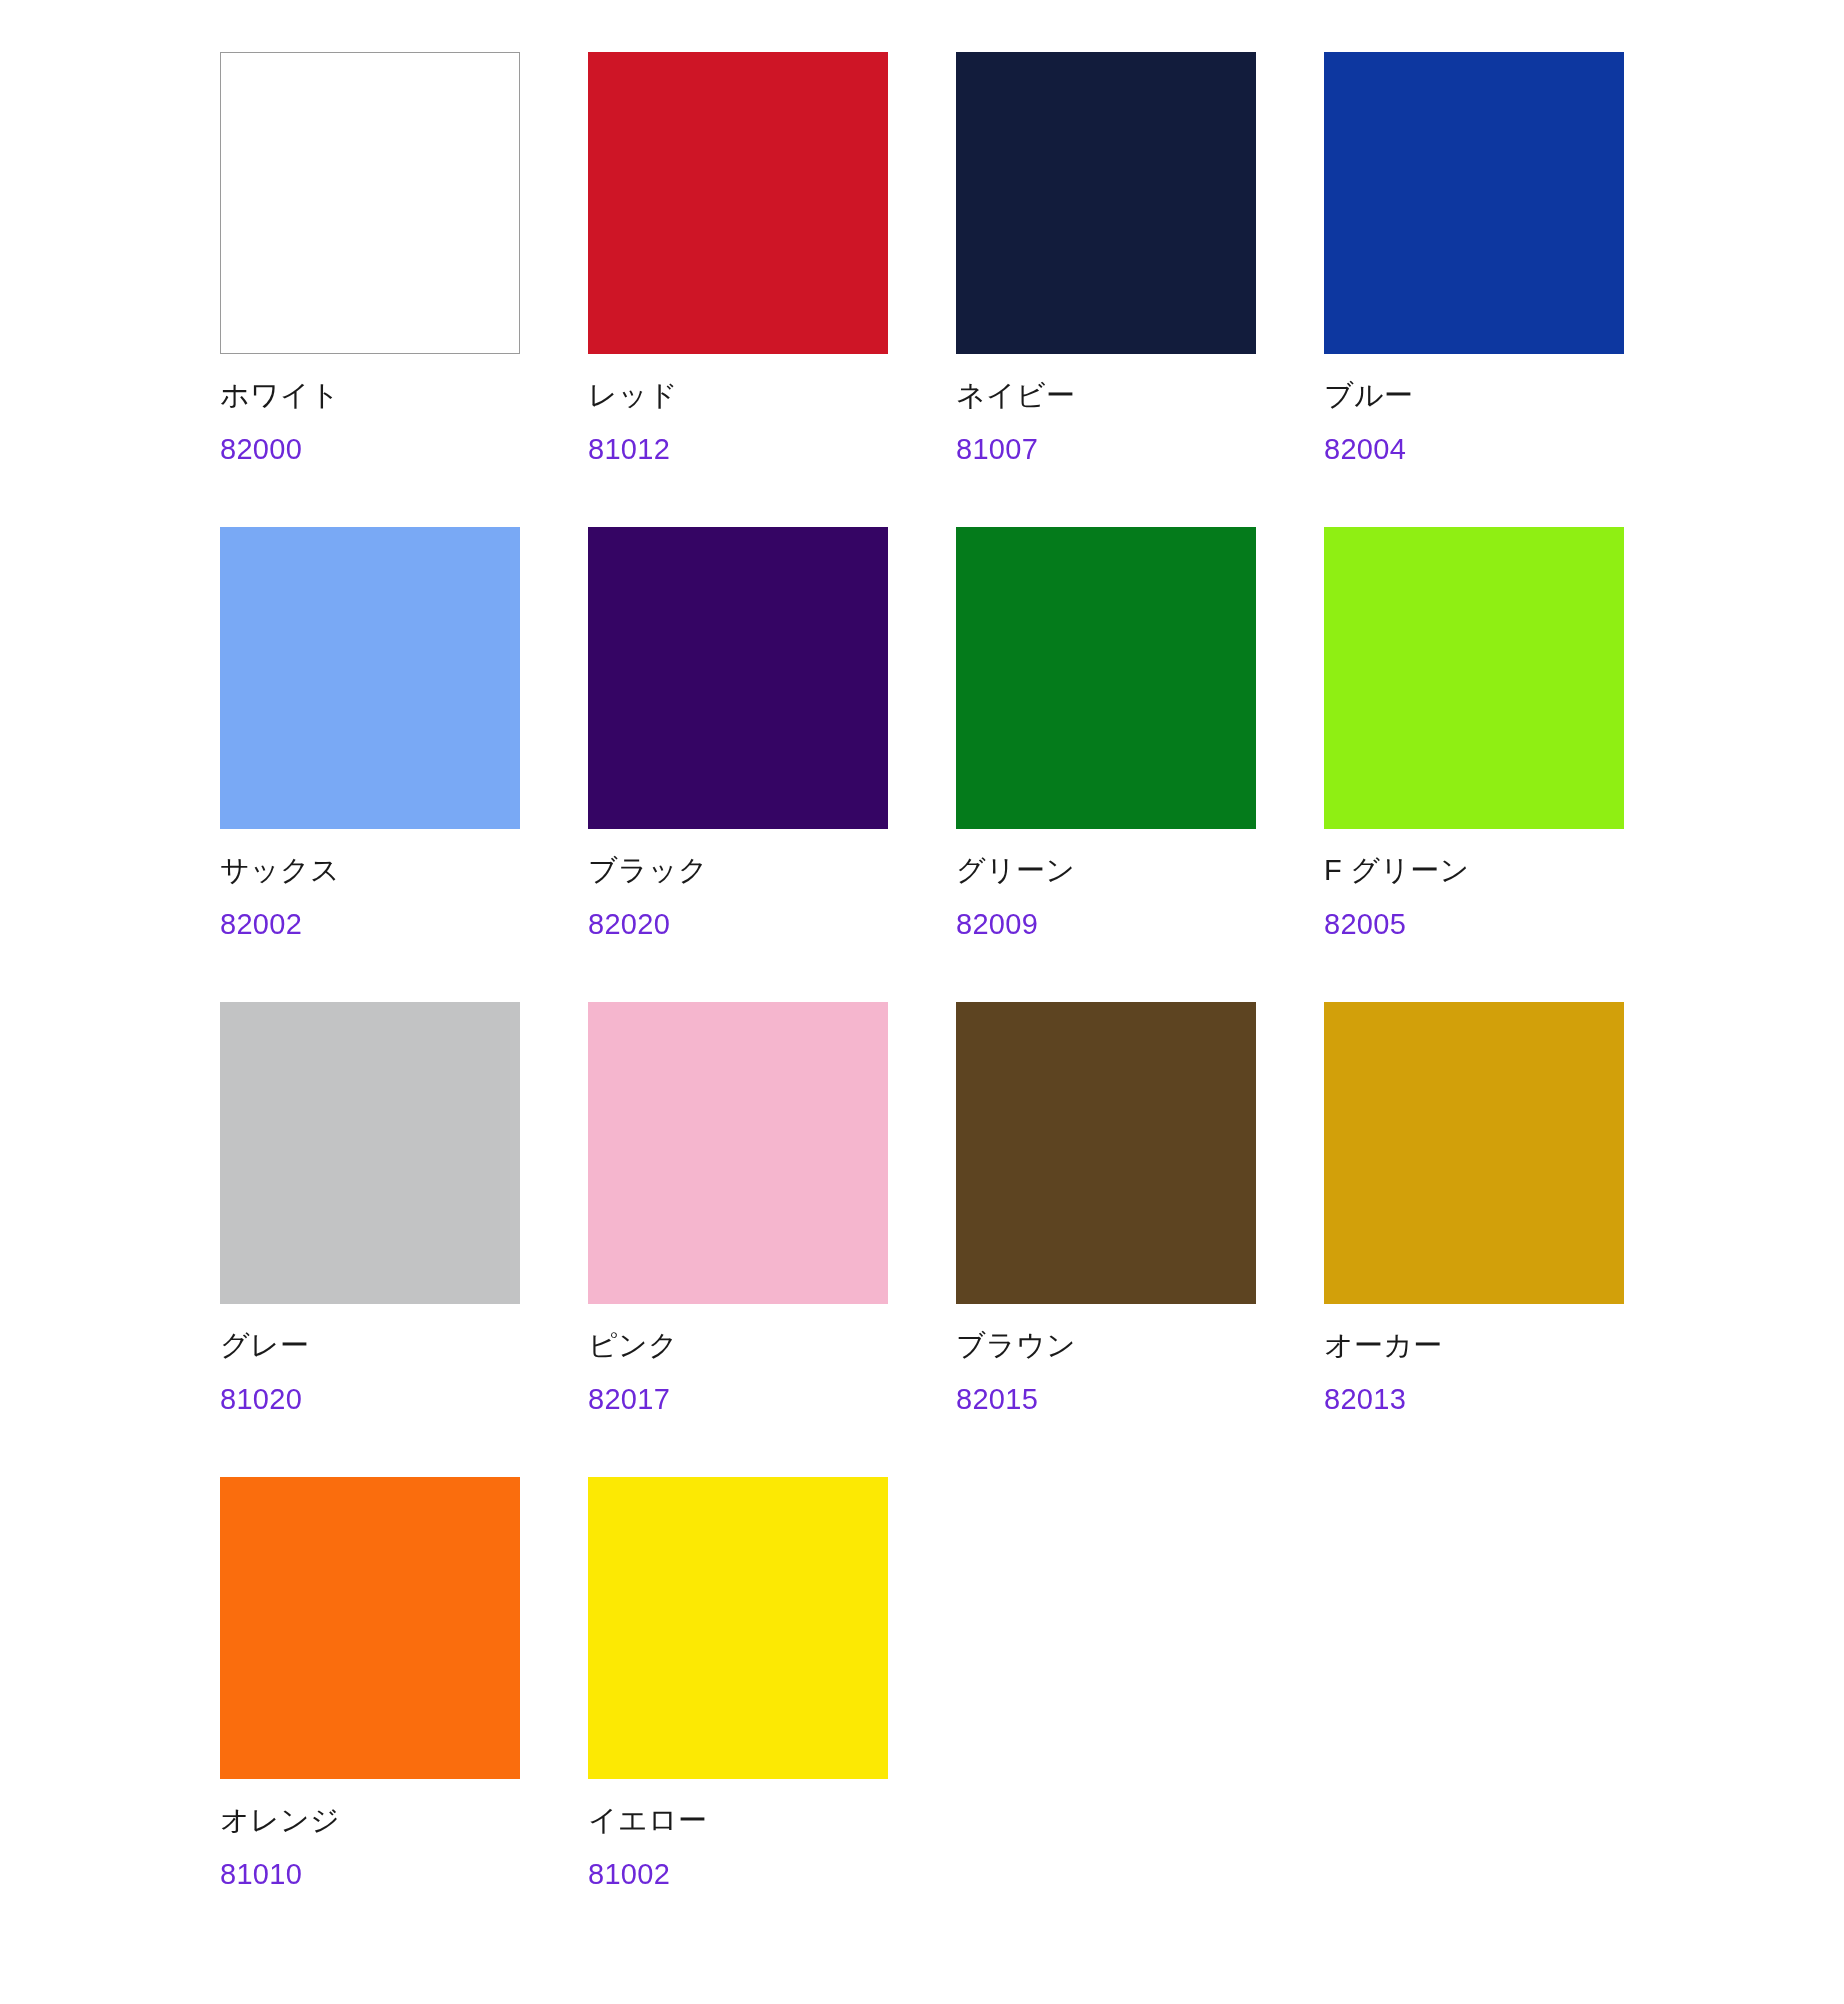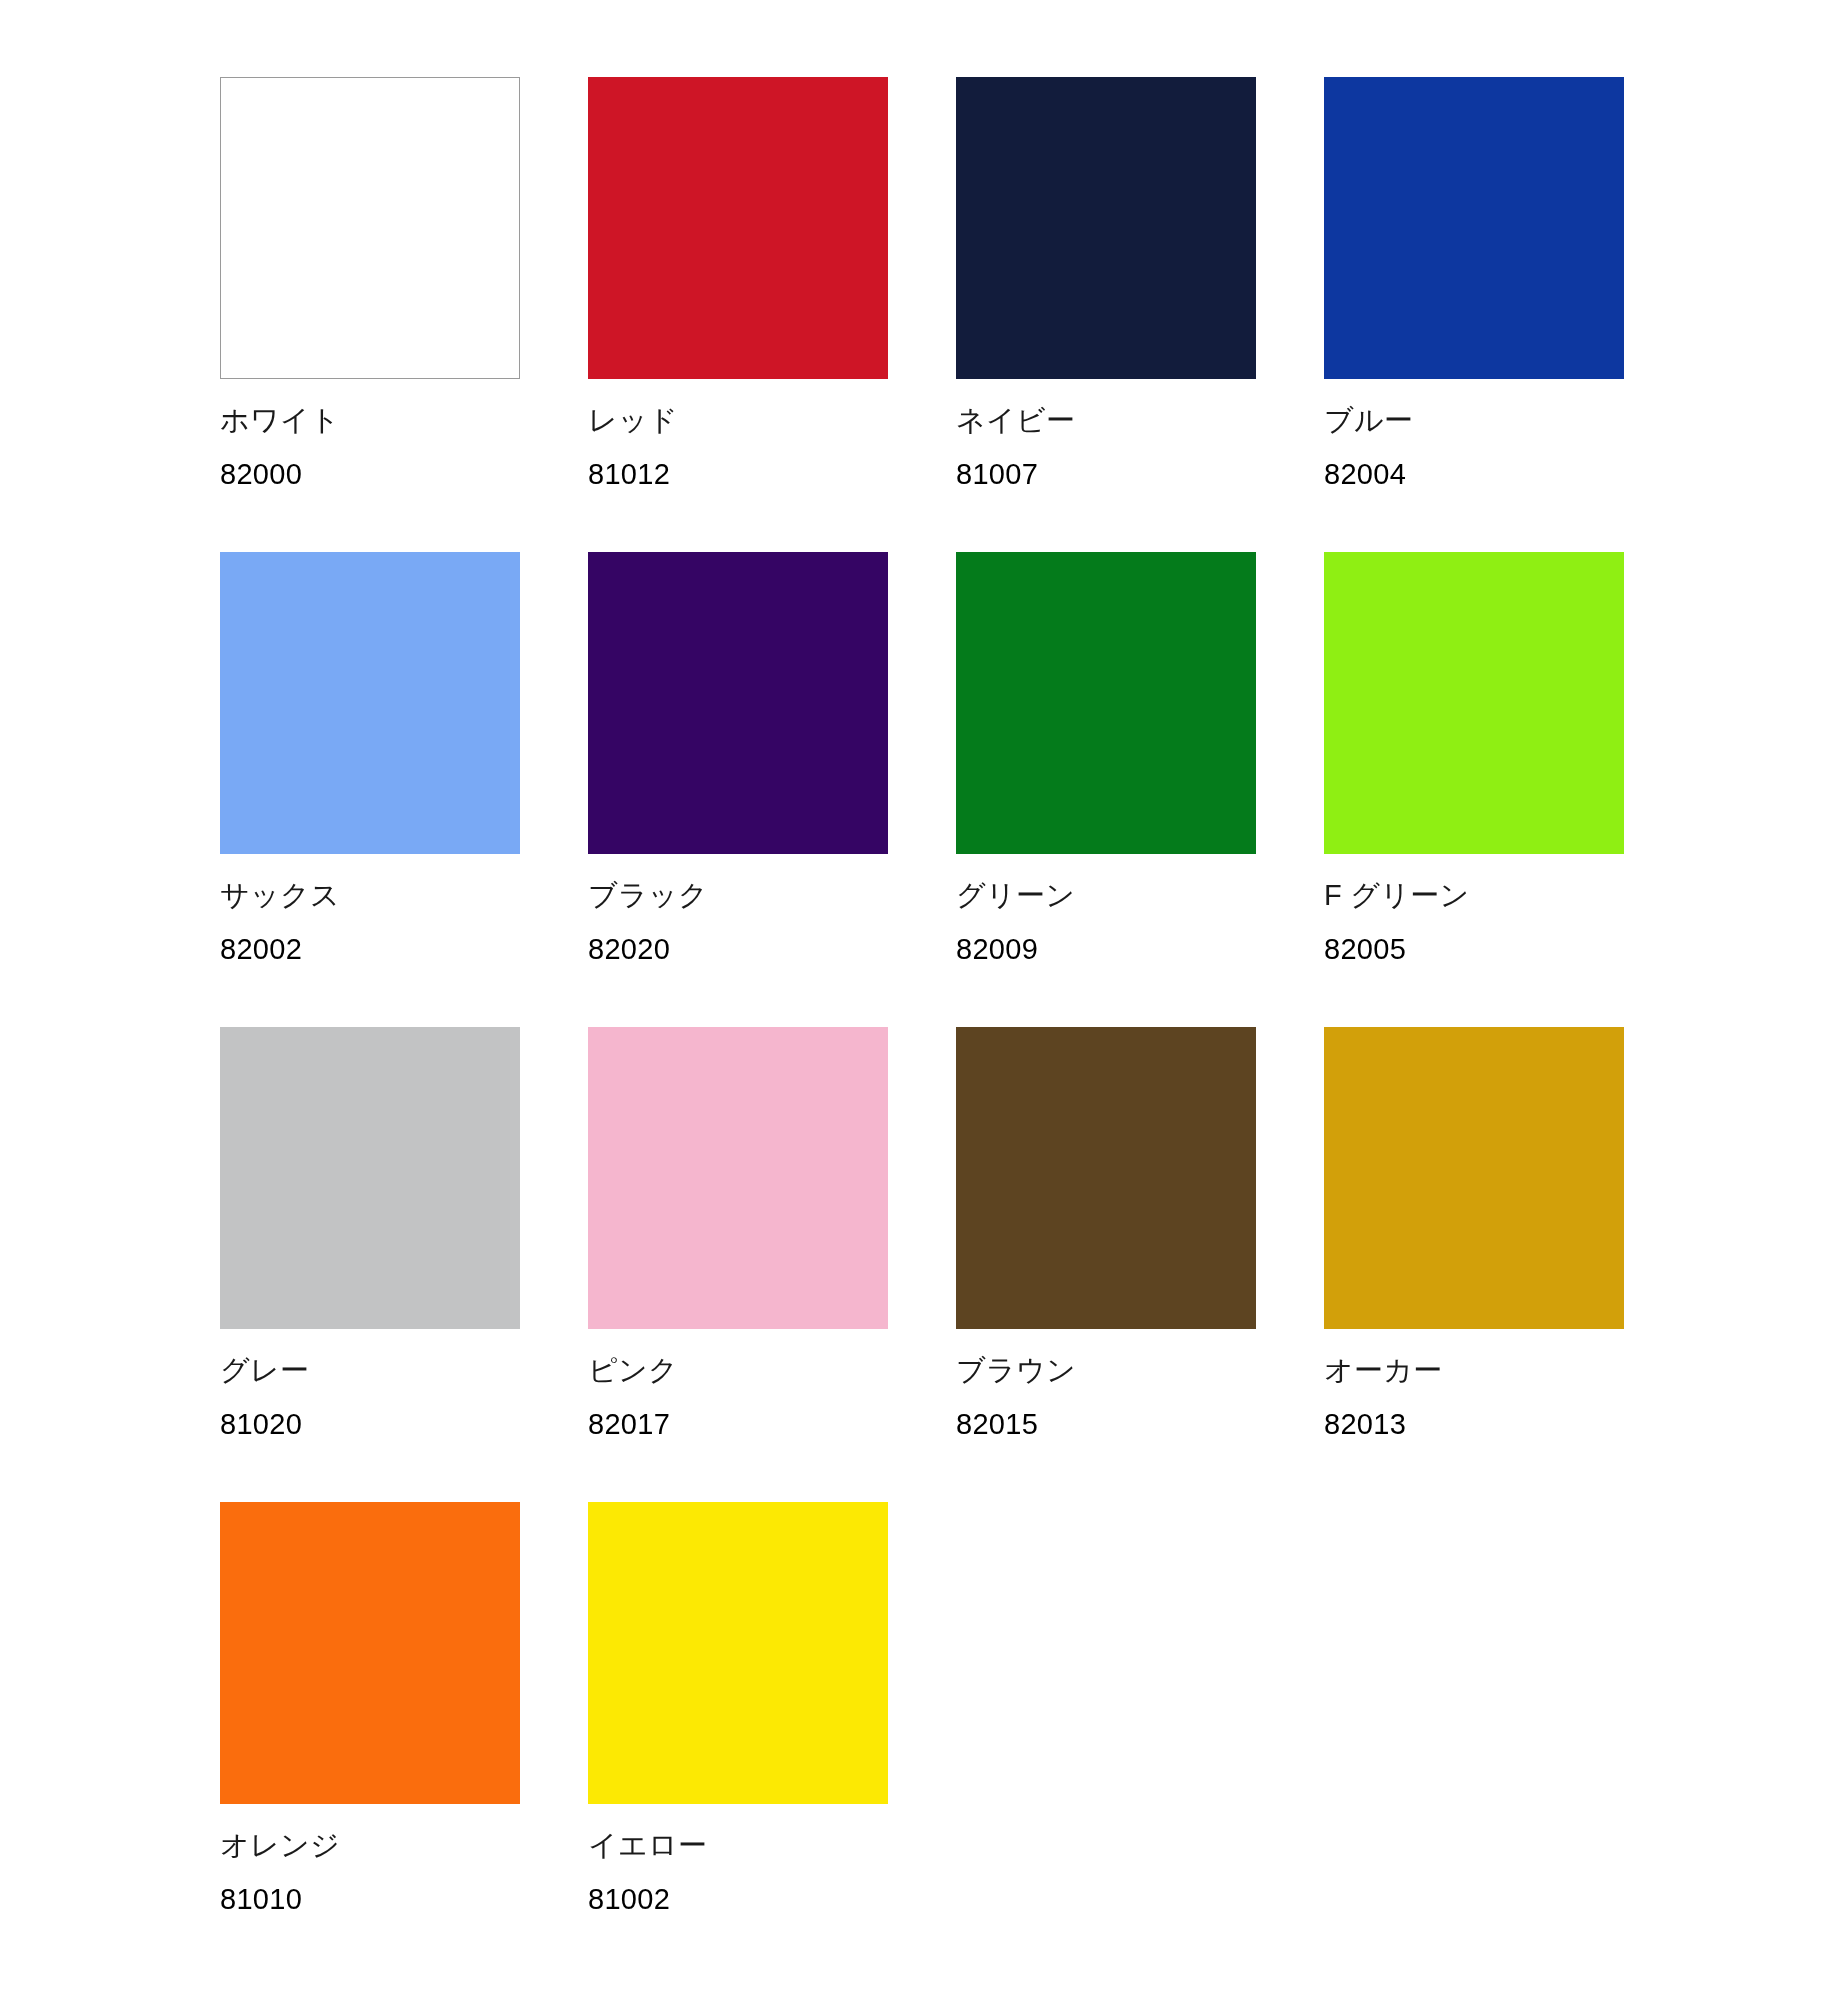--- a/index.html
+++ b/index.html
@@ -13,21 +13,21 @@
     font-family: "Liberation Sans", "DejaVu Sans", sans-serif;
     color: #000000;
     overflow: hidden;
   }
 
   #color-chart {
     position: relative;
     width: 1845px;
     height: 1447px;
     box-sizing: border-box;
-    padding: 77px 0 0 0;
+    padding: 52px 0 0 0;
   }
 
   .swatch-grid {
     display: grid;
     grid-template-columns: repeat(4, 300px);
     column-gap: 68px;
     row-gap: 0;
     margin-left: 220px;
   }
 
@@ -58,21 +58,21 @@
     color: #1a1a1a;
   }
 
   .swatch-code {
     display: block;
     font-size: 29px;
     line-height: 1.0;
     letter-spacing: 0.01em;
     margin-top: 25px;
     white-space: nowrap;
-    color: #000000;
+    color: #6d28d9;
   }
 
   .swatch-cell.empty .swatch-chip,
   .swatch-cell.empty .swatch-name,
   .swatch-cell.empty .swatch-code {
     visibility: hidden;
   }
 </style>
 </head>
 <body>

